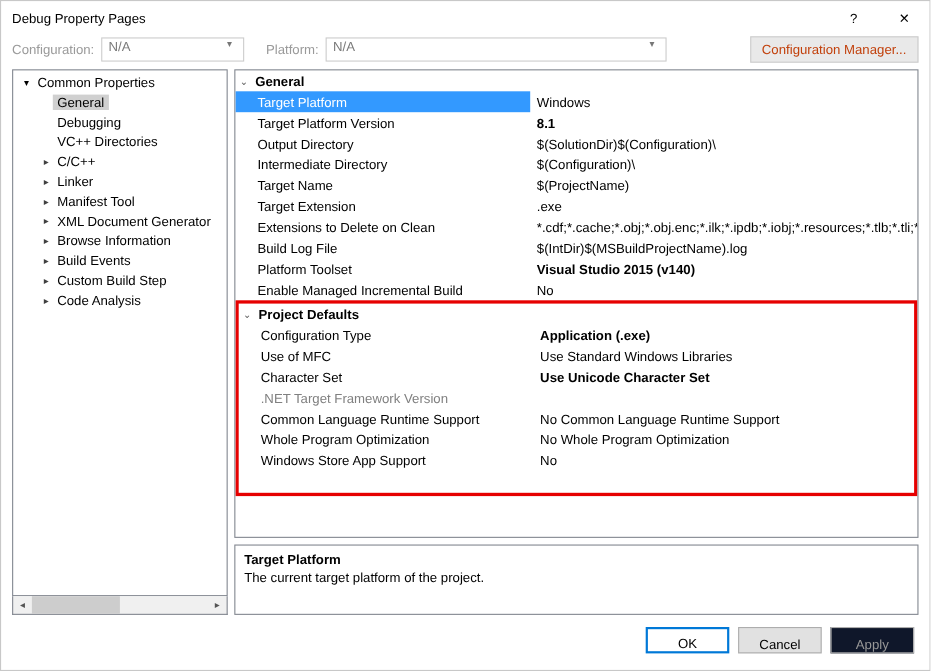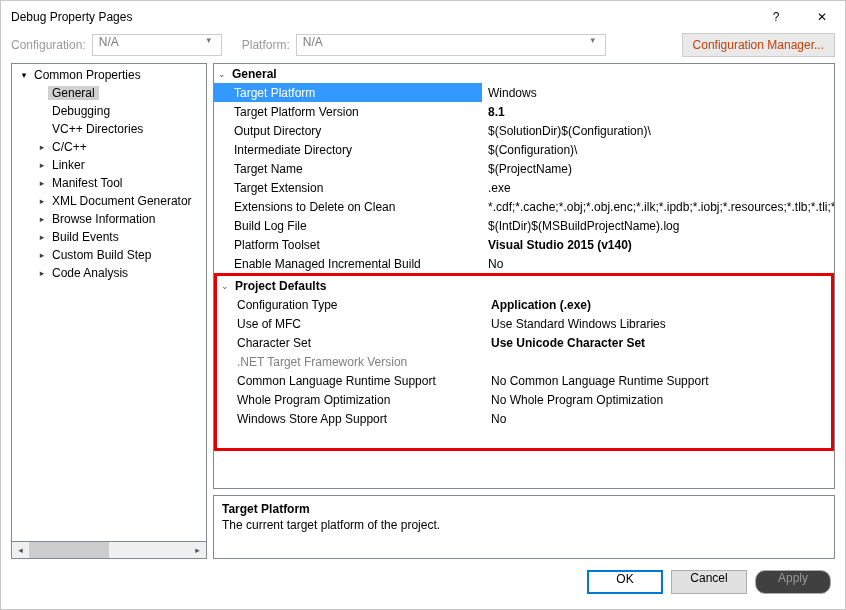--- a/index.html
+++ b/index.html
@@ -40,23 +40,23 @@
   .row .pn { width:268px; padding-left:20px; display:flex; align-items:center; white-space:nowrap; overflow:hidden; }
   .row .pv { flex:1; padding-left:6px; display:flex; align-items:center; white-space:nowrap; overflow:hidden; }
   .row.sel .pn { background:#3399ff; color:#fff; }
   .row .pn.disabled { color:#808080; }
   .bold { font-weight:bold; }
   .redbox { border:3px solid #e60000; }
   .desc { border:1px solid #828790; padding:6px 8px 8px 8px; height:64px; }
   .desc-title { font-weight:bold; margin-bottom:2px; }
   
   .footer { height:44px; display:flex; align-items:center; justify-content:flex-end; gap:8px; padding:0 14px 10px 0; }
-  .btn { width:76px; height:24px; border:1px solid #adadad; background:#e1e1e1; display:flex; align-items:flex-start; justify-content:center; }
+  .btn { width:76px; height:24px; border:1px solid #adadad; background:#e1e1e1; display:flex; align-items:flex-end; justify-content:center; }
   .btn.def { border:2px solid #0078d7; background:#fff; }
-  .btn.dis { color:#989898; background:#404040;border-radius:10px; }
+  .btn.dis { color:#989898; background:#0f172a; }
 </style>
 </head>
 <body>
 
 <div class="frame">
 
   <div class="titlebar">
     <div class="title">Debug Property Pages</div>
     <div class="tbtn hover">
         <span>?</span>

